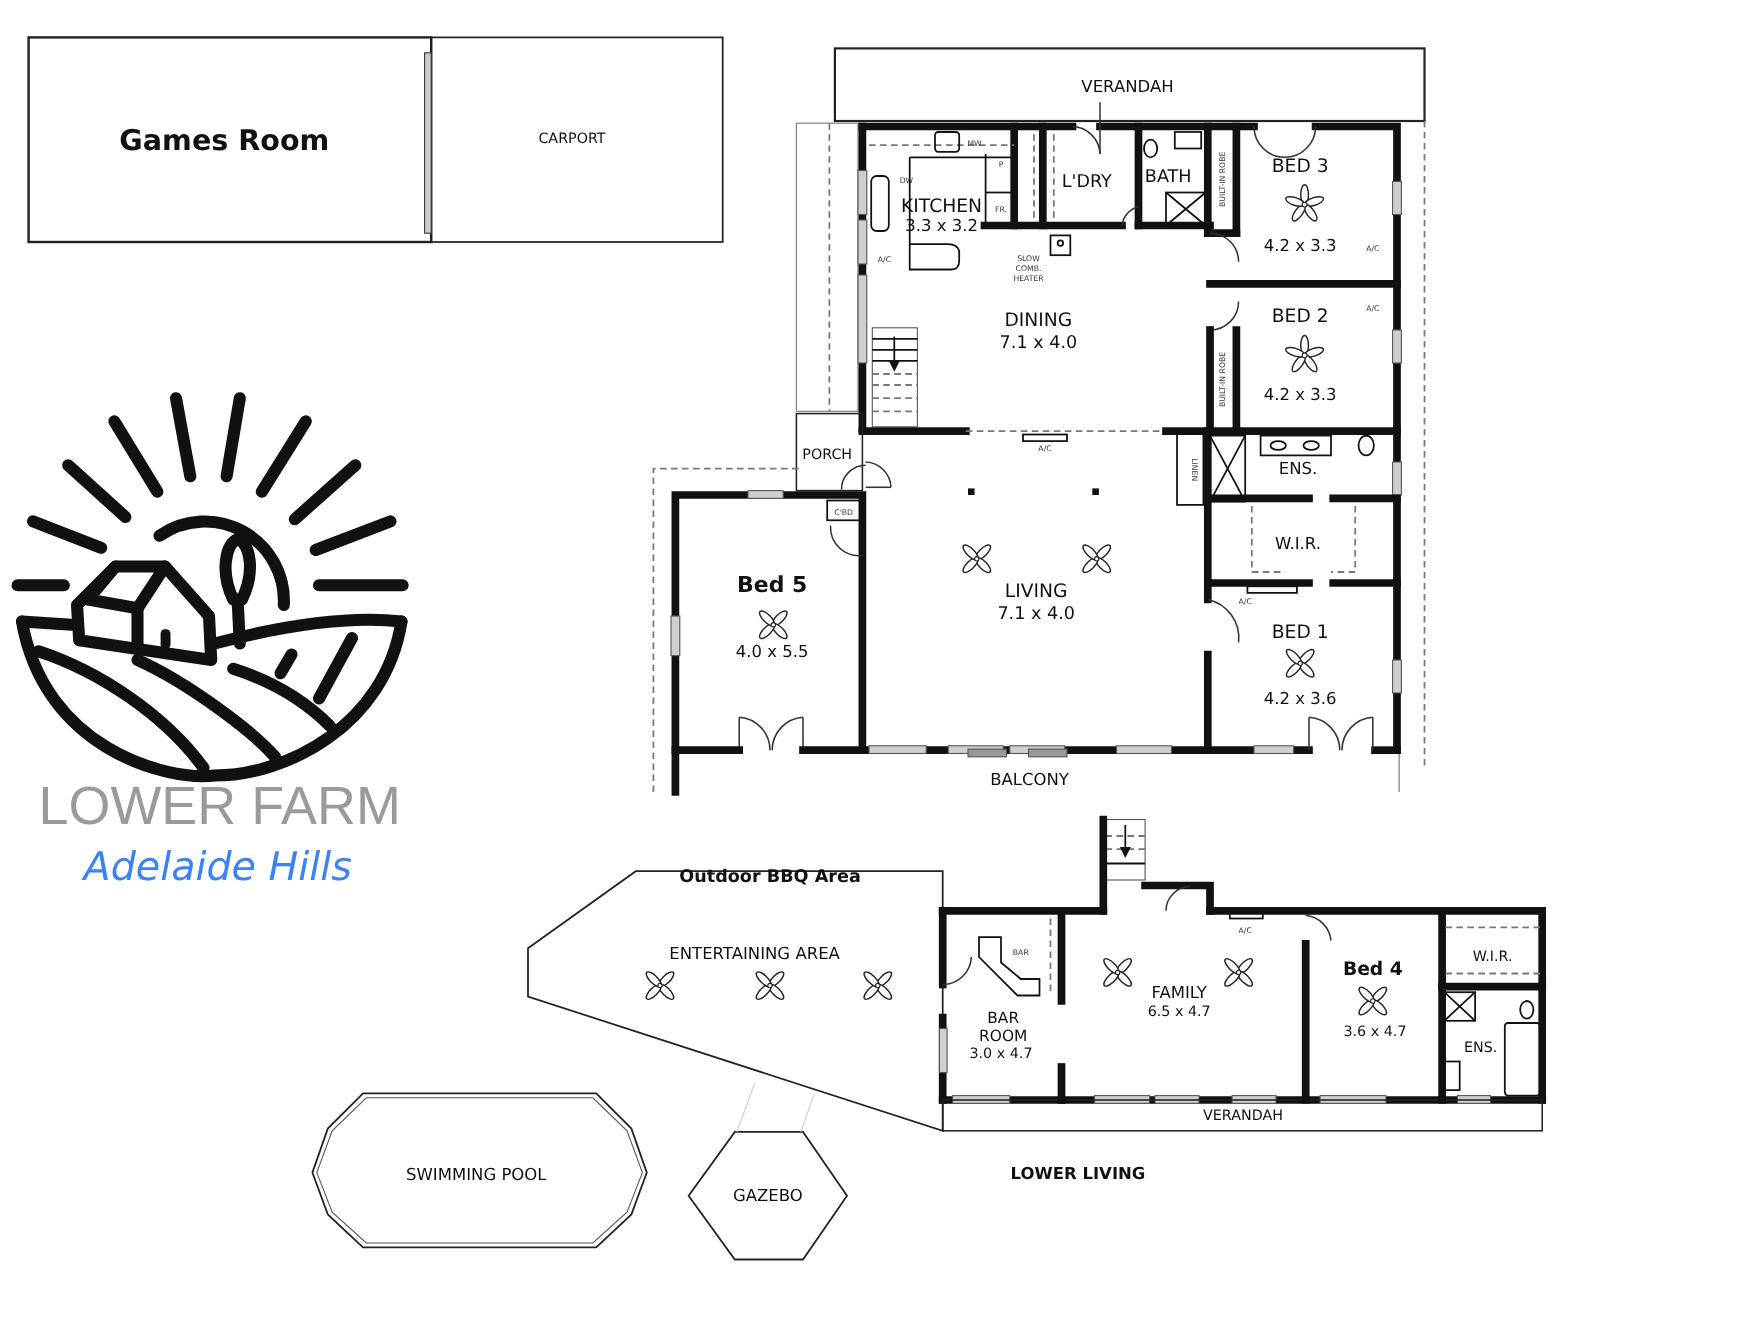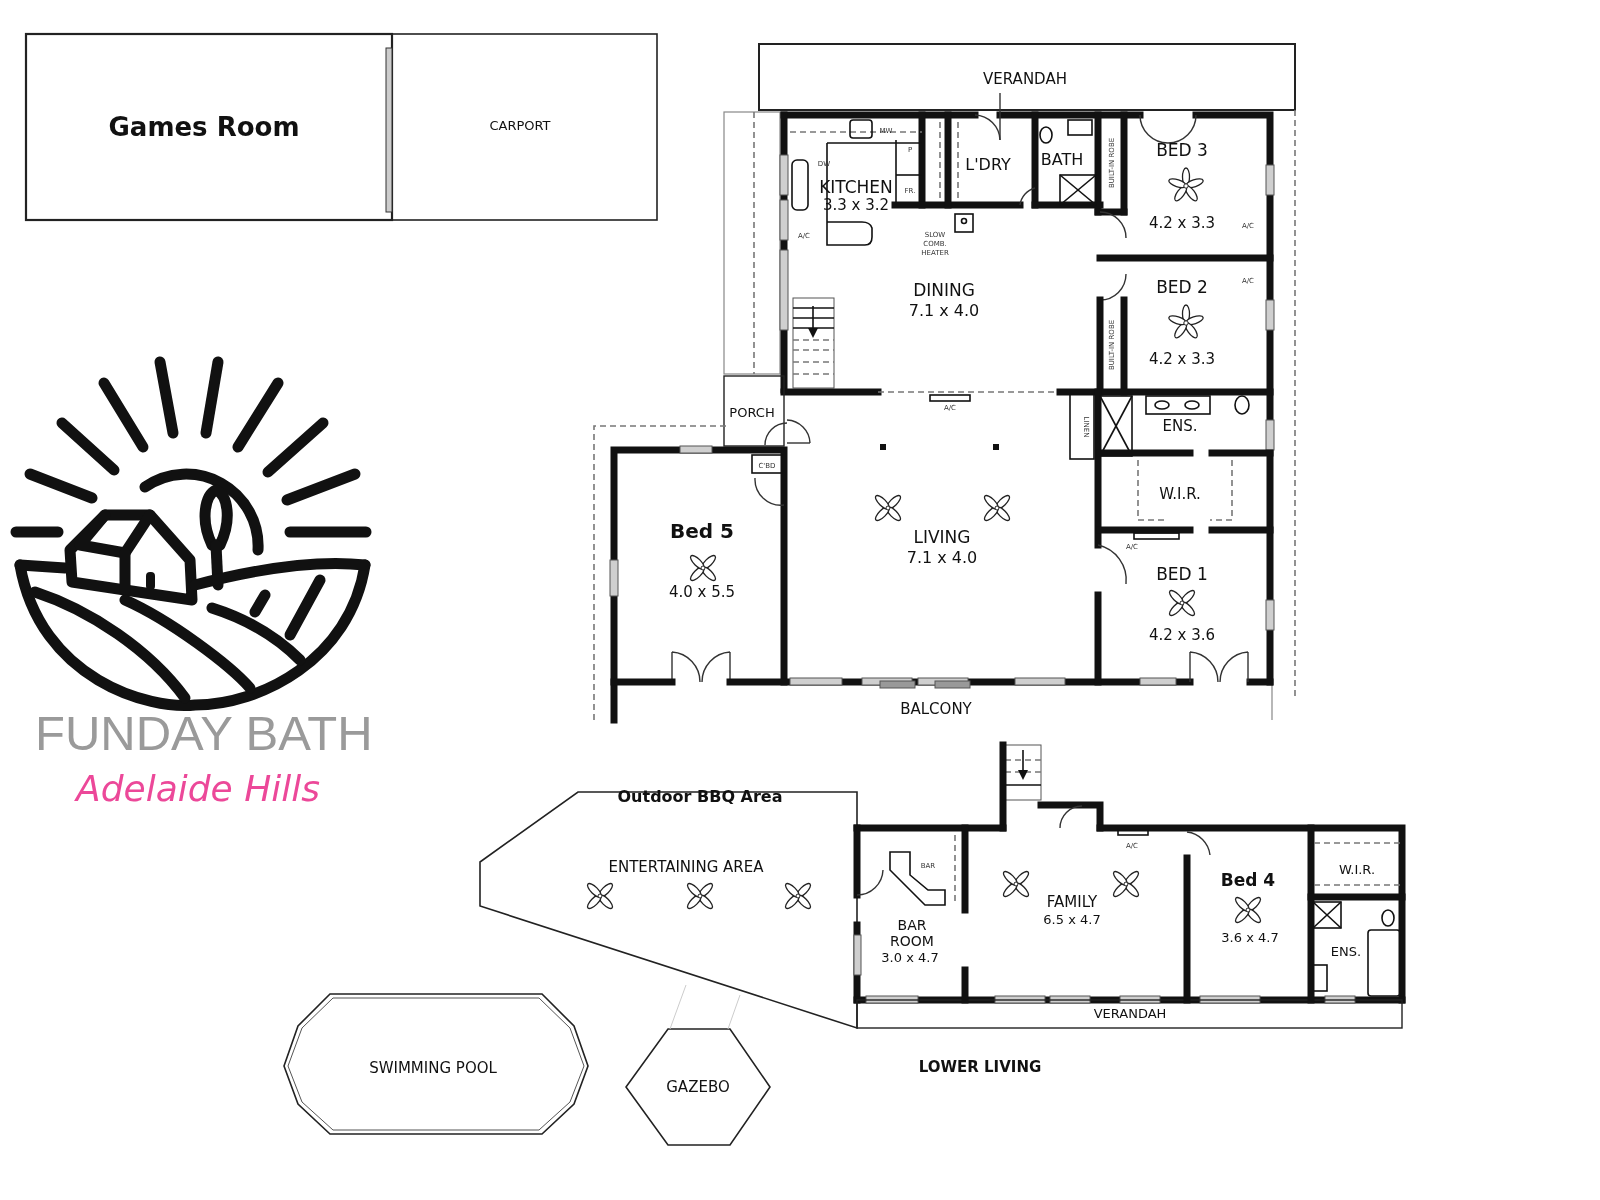--- a/index.html
+++ b/index.html
@@ -9,21 +9,21 @@
   .lbl-bold { font-family:"DejaVu Sans", sans-serif; font-weight:bold; fill:#111; text-anchor:middle; }
   .lbl-sm { font-family:"DejaVu Sans", sans-serif; fill:#333; text-anchor:middle; font-size:7px; }
   .wall { stroke:#111; stroke-width:7; fill:none; stroke-linecap:square; }
   .thin { stroke:#111; stroke-width:1.6; fill:none; }
   .dash { stroke:#777; stroke-width:1.6; fill:none; stroke-dasharray:6 4; }
   .win { fill:#cfcfcf; stroke:#555; stroke-width:1; }
   .door { stroke:#333; stroke-width:1.4; fill:none; }
   .fan { stroke:#222; stroke-width:1.3; fill:#fff; }
   .logo-stroke { stroke:#111; stroke-width:11; fill:none; stroke-linecap:round; stroke-linejoin:round; }
   .brand-title { position:absolute; left:35px; top:705px; width:310px; font-family:"Liberation Sans", sans-serif; font-size:49px; color:#9a9a9a; letter-spacing:0px; white-space:nowrap; }
-  .brand-sub { position:absolute; left:76px; top:768px; font-family:"DejaVu Sans", sans-serif; font-style:italic; font-size:36px; color:#ec4899; white-space:nowrap; }
+  .brand-sub { position:absolute; left:76px; top:768px; font-family:"DejaVu Sans", sans-serif; font-style:italic; font-size:36px; color:#3b82f6; white-space:nowrap; }
 </style>
 </head>
 <body>
 
 <svg id="plan" width="1600" height="1200" viewBox="0 0 1600 1200">
   <defs>
     <g id="fan4">
       <ellipse cx="0" cy="-8" rx="3.5" ry="9" transform="rotate(45)" class="fan"></ellipse>
       <ellipse cx="0" cy="-8" rx="3.5" ry="9" transform="rotate(135)" class="fan"></ellipse>
       <ellipse cx="0" cy="-8" rx="3.5" ry="9" transform="rotate(225)" class="fan"></ellipse>
@@ -330,14 +330,14 @@
     <polygon points="330,994 542,994 574,1026 588,1066 574,1104 542,1134 330,1134 298,1104 284,1066 298,1026" fill="none" stroke="#222" stroke-width="1.6"></polygon>
     <polygon points="333,998 539,998 570,1028 584,1066 570,1102 539,1130 333,1130 302,1102 288,1066 302,1028" fill="none" stroke="#555" stroke-width="1"></polygon>
     <text x="433" y="1073" class="lbl" font-size="15">SWIMMING POOL</text>
     <polygon points="668,1029 730,1029 770,1087 730,1145 668,1145 626,1087" fill="none" stroke="#222" stroke-width="1.6"></polygon>
     <line x1="686" y1="985" x2="670" y2="1029" stroke="#ccc" stroke-width="1"></line>
     <line x1="740" y1="995" x2="728" y2="1029" stroke="#ccc" stroke-width="1"></line>
     <text x="698" y="1092" class="lbl" font-size="15">GAZEBO</text>
   </g>
 </svg>
 
-<div class="brand-title">FUNDAY BATH</div>
+<div class="brand-title">LOWER FARM</div>
 <div class="brand-sub">Adelaide Hills</div>
 
 </body></html>

